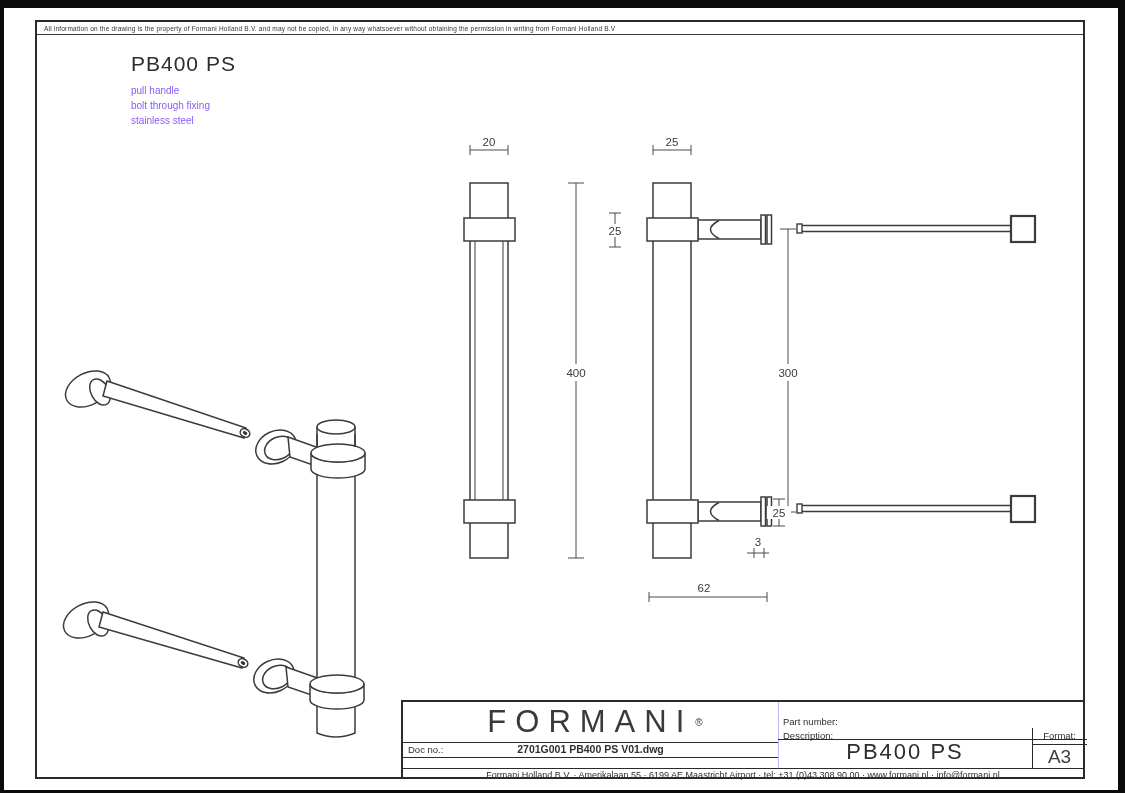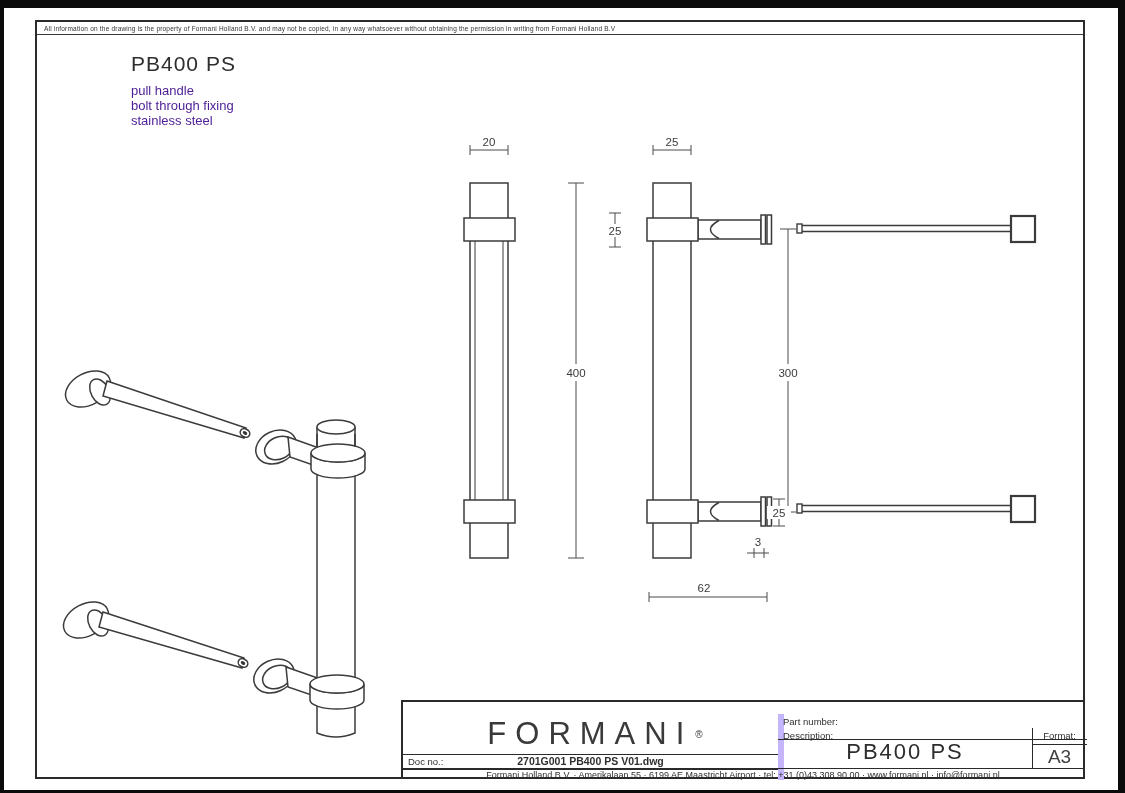--- a/index.html
+++ b/index.html
@@ -4,28 +4,28 @@
 <style>
   html,body{margin:0;padding:0;background:#0b0b0b;width:1125px;height:793px;overflow:hidden;
     font-family:"Liberation Sans", sans-serif;color:#2f2f2f;}
   .sheet{position:absolute;left:4px;top:8px;width:1114px;height:782px;background:#ffffff;}
   .frame{position:absolute;left:31px;top:12px;width:1050px;height:759px;
     border:2px solid #2a2a2a;box-sizing:border-box;}
   .disclaimer{position:absolute;left:0;top:0;width:100%;height:13px;line-height:13px;
     border-bottom:1px solid #3a3a3a;font-size:6.5px;color:#333;padding-left:7px;
     box-sizing:border-box;white-space:nowrap;overflow:hidden;letter-spacing:.2px;}
   .title{position:absolute;left:94px;top:30px;font-size:21px;letter-spacing:1px;color:#2d2d2d;}
-  .subtitle{position:absolute;left:94px;top:61px;font-size:13px;line-height:15px;color:#4c1d95;}
+  .subtitle{position:absolute;left:94px;top:61px;font-size:10px;line-height:15px;color:#8b5cf6;}
   svg.drawing{position:absolute;left:0;top:0;}
   svg.drawing text{font-family:"Liberation Sans", sans-serif;font-size:11.5px;fill:#3b3b3b;}
 
   
   .tblock{position:absolute;left:397px;top:692px;width:684px;height:79px;
     border:2px solid #2a2a2a;box-sizing:border-box;background:#fff;font-size:9.5px;}
-  .tb-left{position:absolute;left:0;top:0;width:375px;height:66px;border-right:6px solid #c4b5fd;margin-top:12px;}
+  .tb-left{position:absolute;left:0;top:0;width:375px;height:66px;border-right:1px solid #c4b5fd;}
   .tb-logo{position:absolute;left:0;top:0;width:100%;height:40px;border-bottom:1px solid #2a2a2a;
     display:flex;align-items:center;justify-content:center;}
   .logo-text{font-size:31px;letter-spacing:9px;color:#3a3a3a;font-weight:300;padding-left:9px;}
   .logo-reg{font-size:10px;vertical-align:super;letter-spacing:0;margin-left:-7px;}
   .tb-doc{position:absolute;left:0;top:40px;width:100%;height:15px;border-bottom:1px solid #2a2a2a;
     line-height:15px;}
   .tb-doc .lbl{position:absolute;left:5px;top:0;}
   .tb-doc .val{display:block;text-align:center;font-weight:bold;font-size:10.5px;}
   .tb-drawn{position:absolute;left:0;top:55px;width:100%;height:11px;line-height:11px;display:flex;}
   .tb-drawn .cell1{width:188px;border-right:1px solid #2a2a2a;display:flex;}

